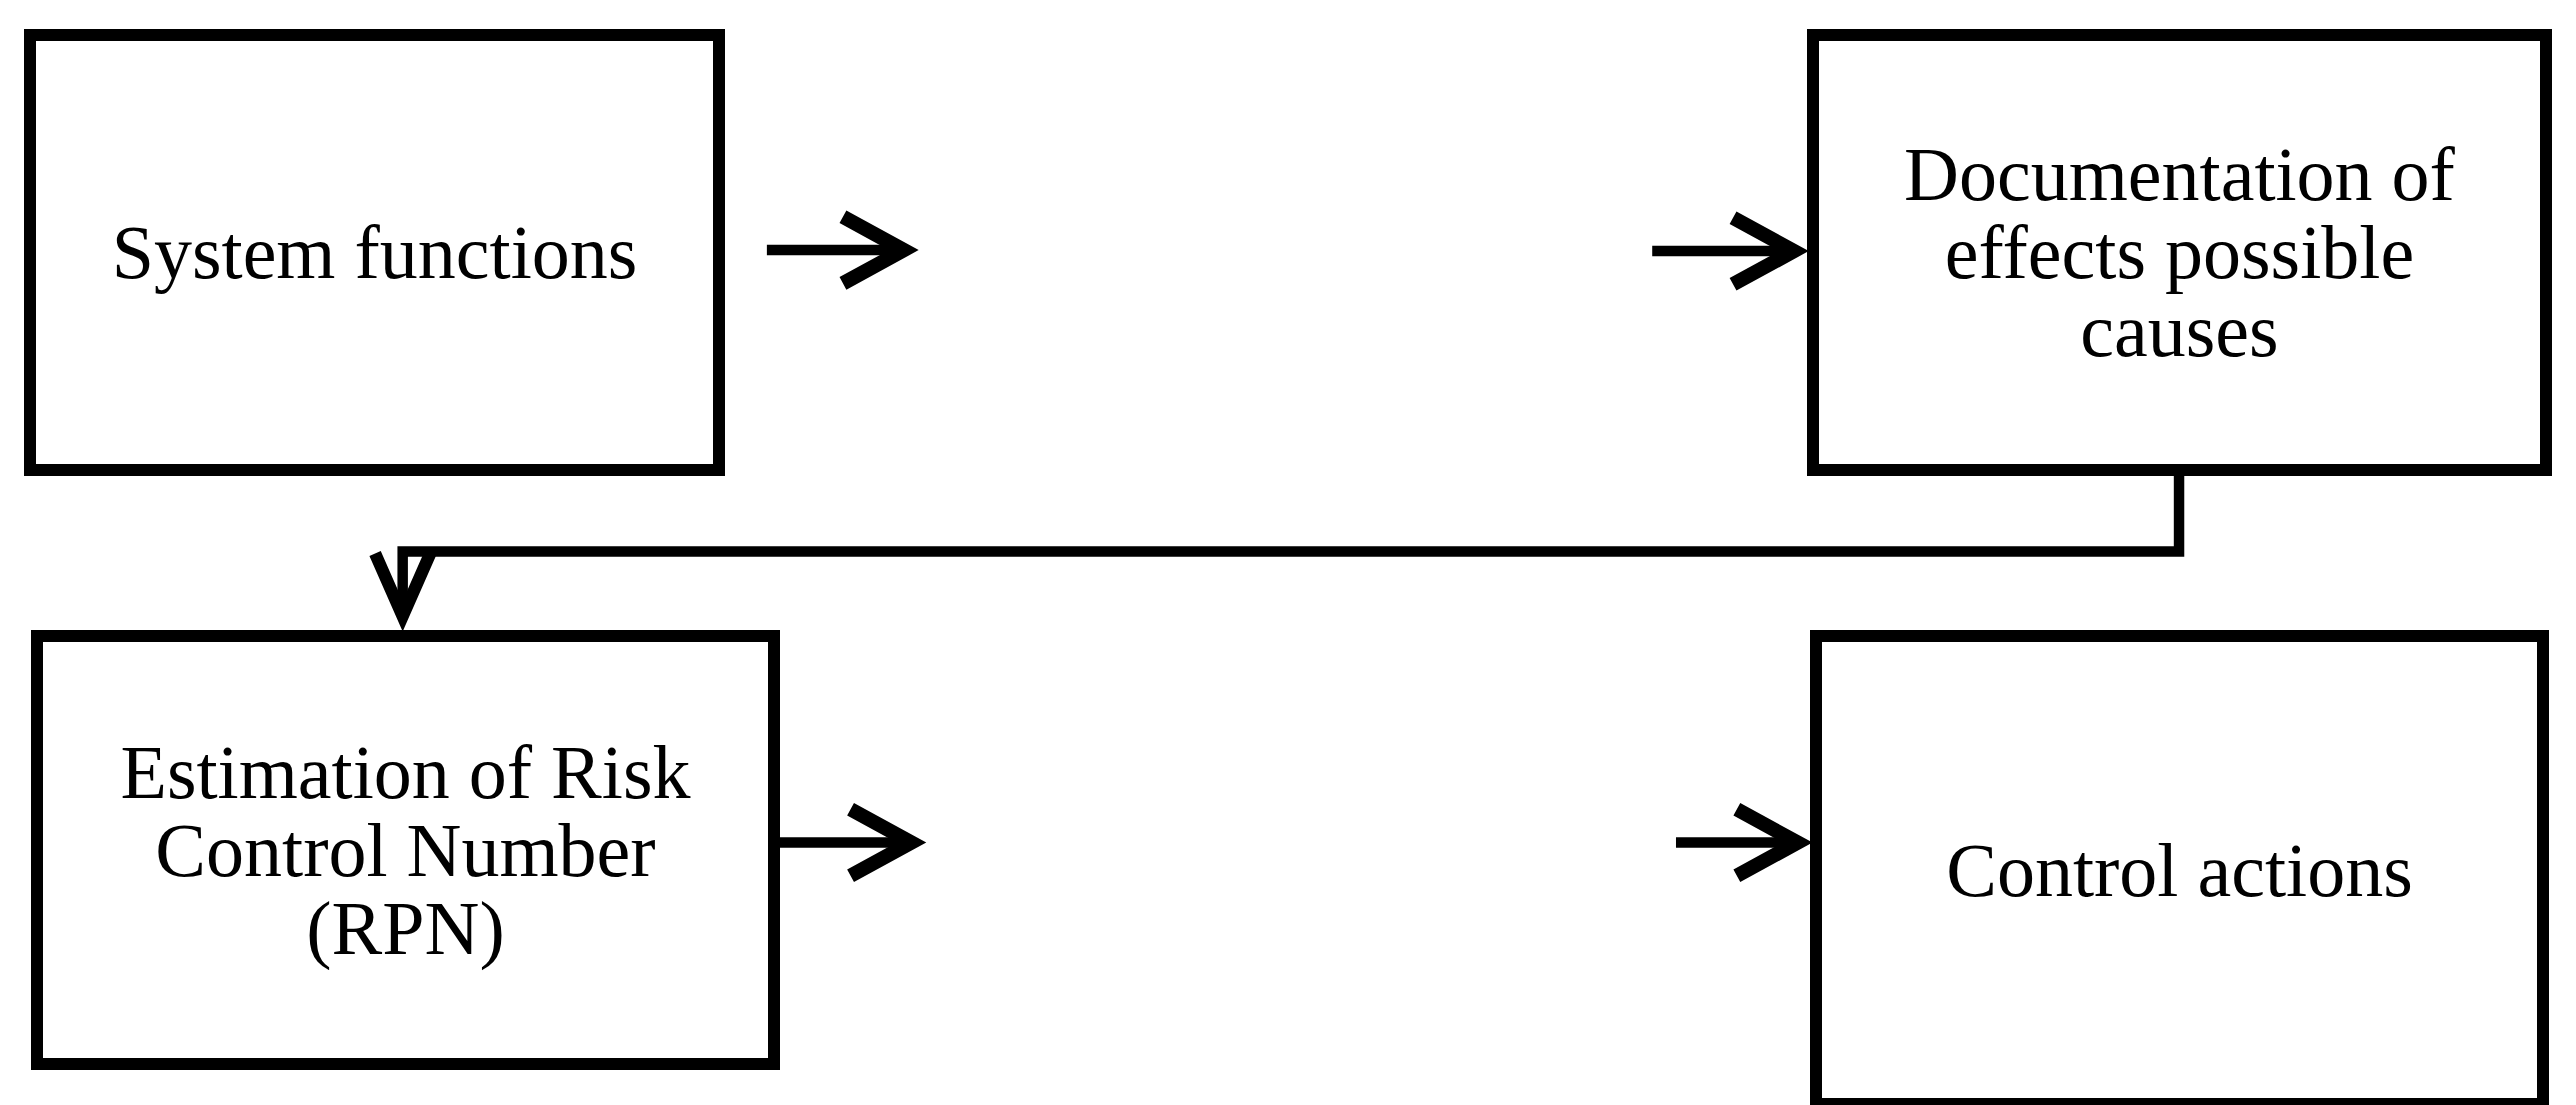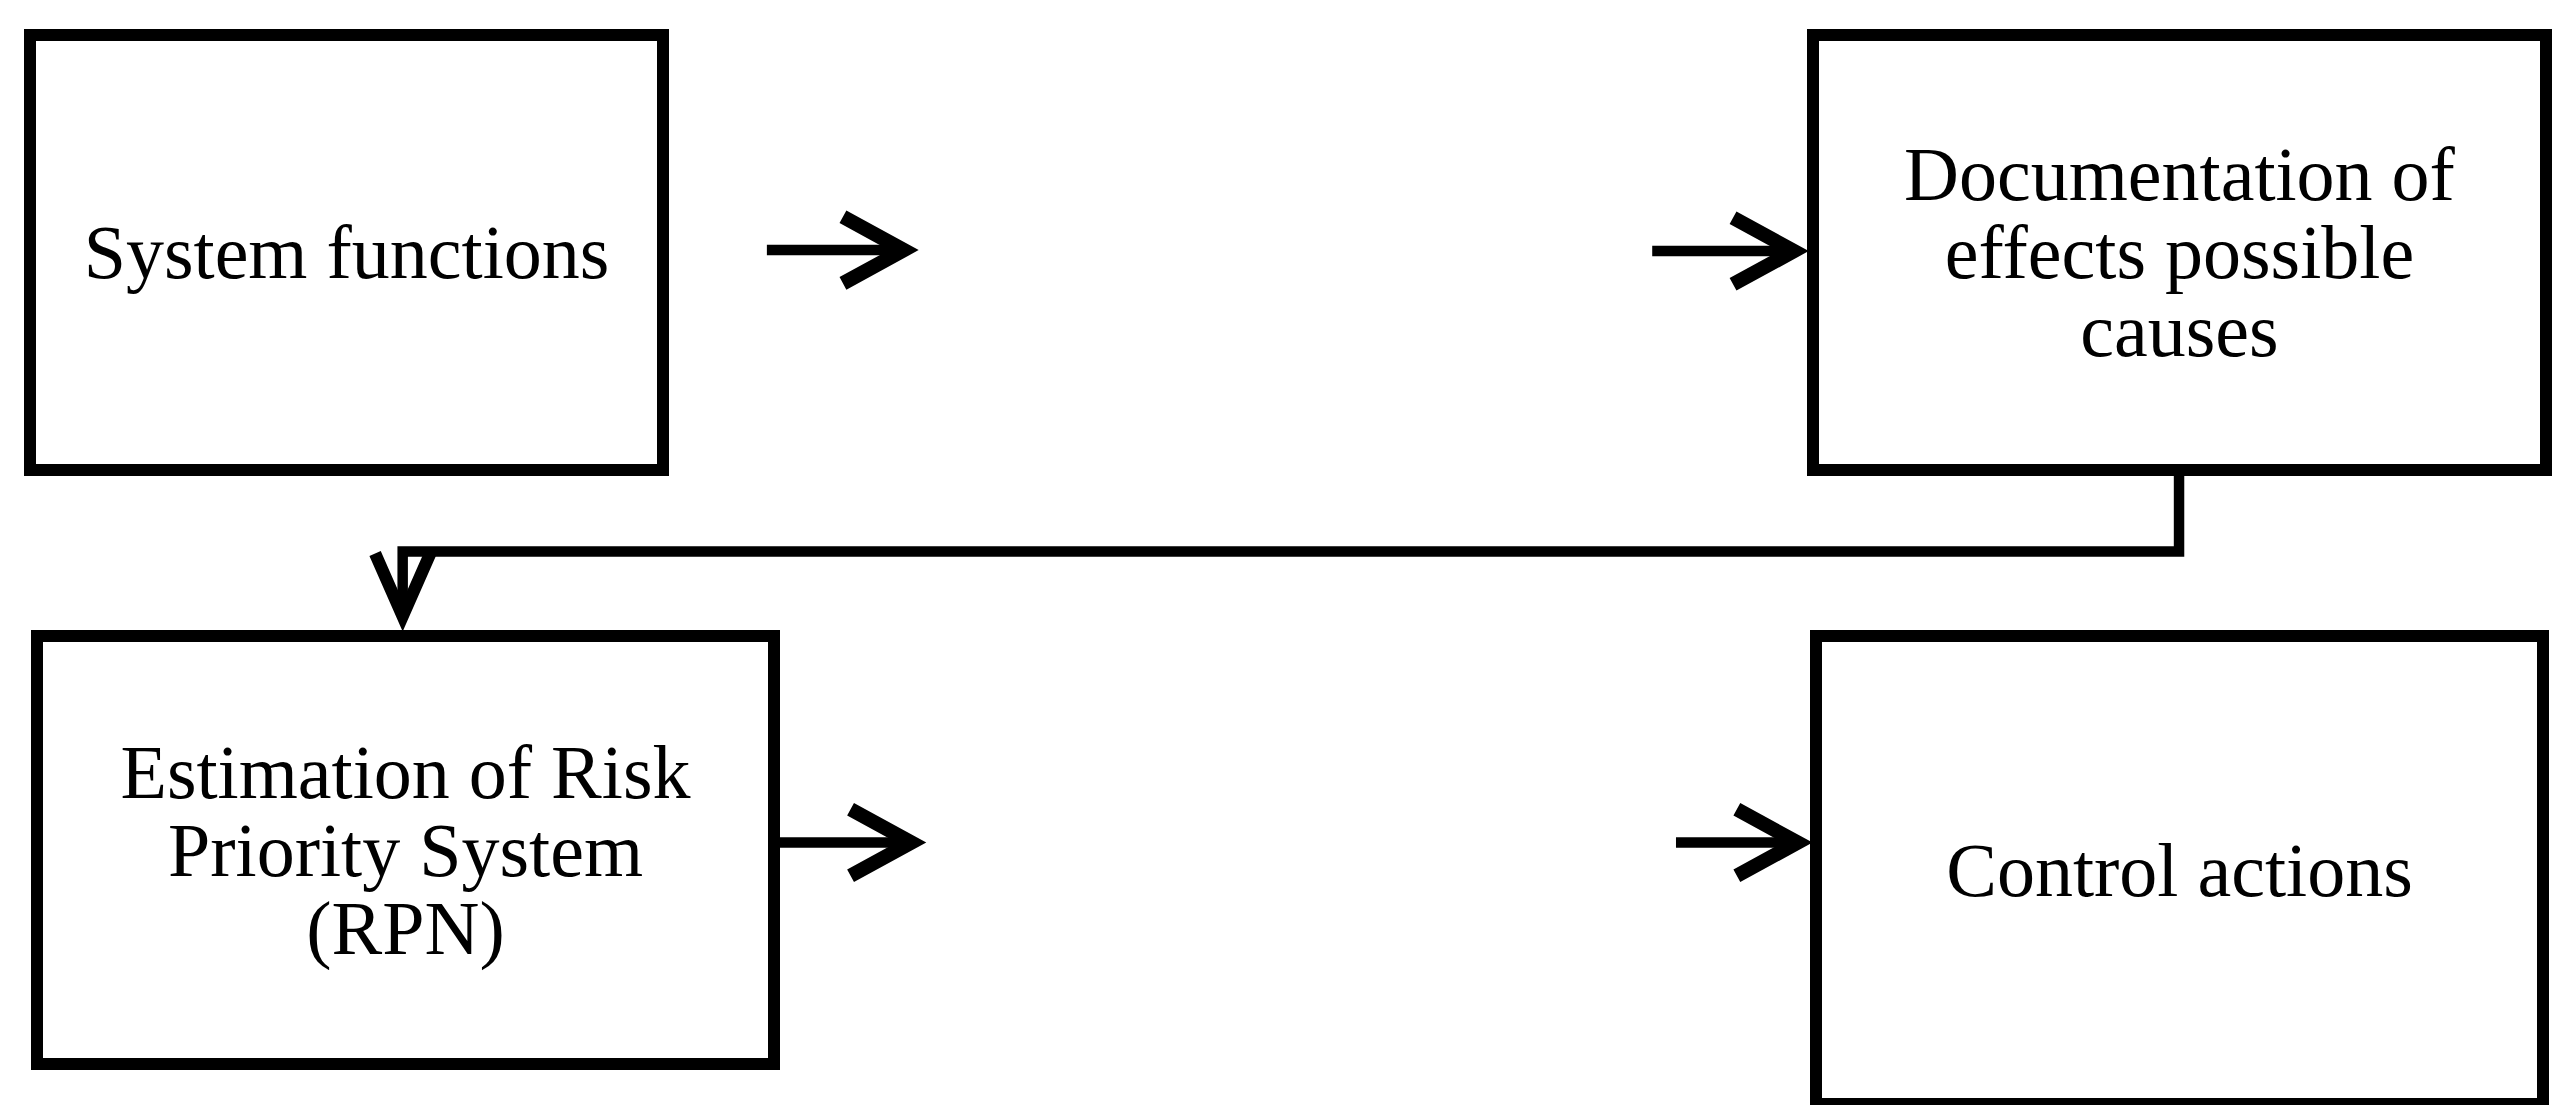--- a/index.html
+++ b/index.html
@@ -25,21 +25,21 @@
     background: var(--paper);
     display: flex;
     align-items: center;
     justify-content: center;
     text-align: center;
     font-size: 76px;
     line-height: 1.03;
     white-space: pre-line;
   }
   
-  #box-system-functions      { left: 24px;   top: 28.5px;  width: 645px; height: 447px; font-family: Liberation Serif, serif; }
+  #box-system-functions      { left: 24px;   top: 28.5px;  width: 701px; height: 447px; font-family: Liberation Serif, serif; }
   #box-failure-modes         { left: 921px;  top: 28.5px;  width: 730px; height: 447px; }
   #box-determination-effects { left: 1807px; top: 28.5px;  width: 745px; height: 447px; }
   
   #box-rpn-estimation        { left: 31px;   top: 630px; width: 749px; height: 440px; }
   #box-documentation         { left: 921px;  top: 630px; width: 753px; height: 440px; }
   #box-control-actions       { left: 1810px; top: 630px; width: 739px; height: 480px; }
 
   .stroke {
     stroke: var(--ink);
     fill: none;
@@ -86,21 +86,21 @@
 
 
   <div class="flow-box" id="box-determination-effects">
     <span>Documentation of
 effects possible
 causes</span>
   </div>
 
   <div class="flow-box" id="box-rpn-estimation">
     <span>Estimation of Risk
-Priority System
+Control Number
 (RPN)</span>
   </div>
 
 
   <div class="flow-box" id="box-control-actions">
     <span>Control actions</span>
   </div>
 
 </div>
 

